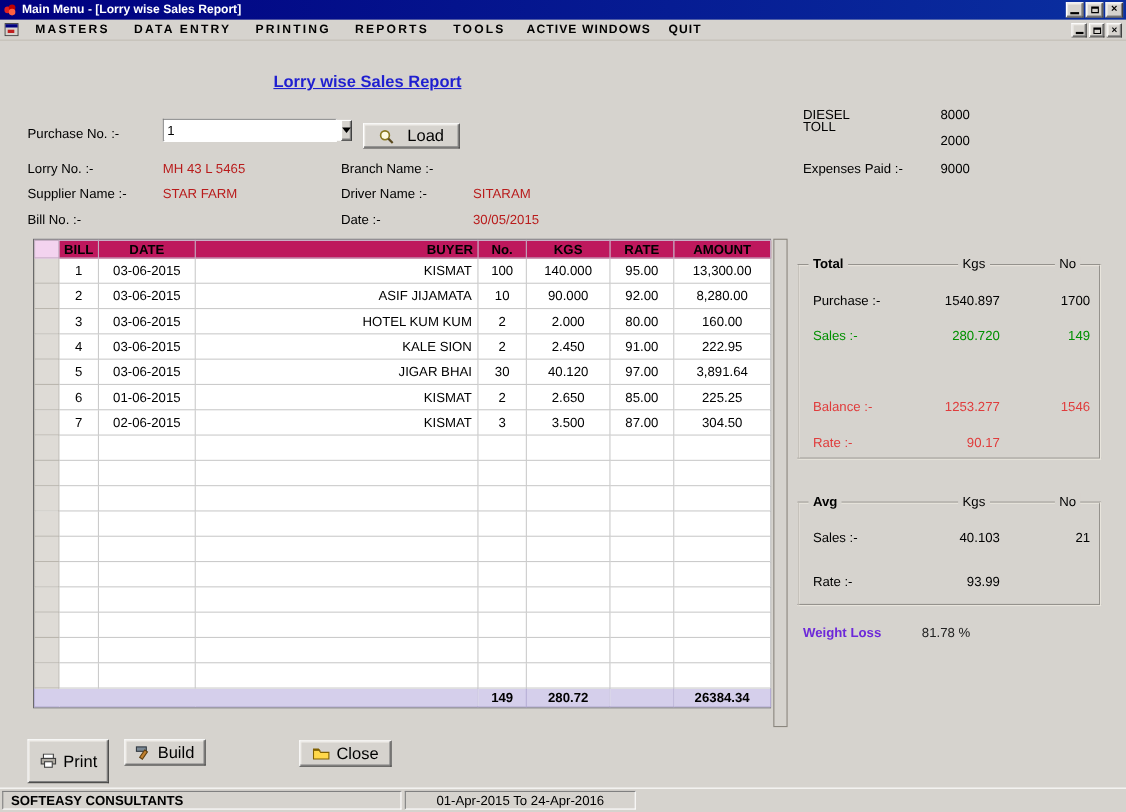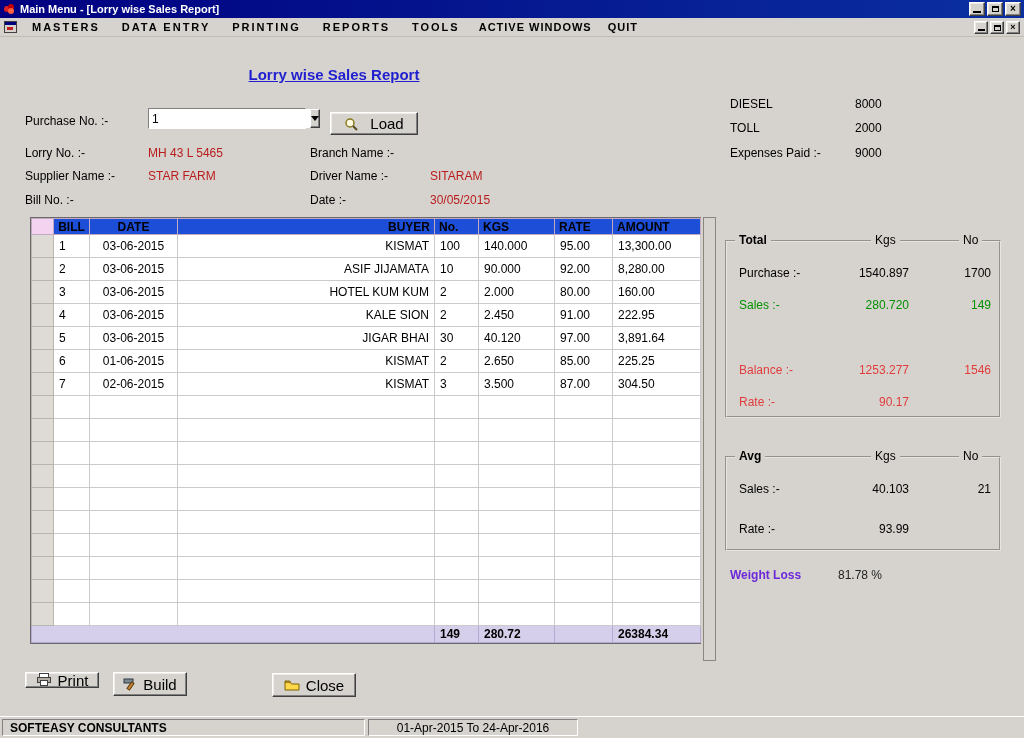--- a/index.html
+++ b/index.html
@@ -26,33 +26,33 @@
   .flabel,.fvalue{position:absolute;white-space:nowrap}
   .fvalue{color:#b91c1c}
 
   #purchase-combo{position:absolute;left:148px;top:108px;width:158px;height:21px;background:#fff;border:1px solid;border-color:#808080 #fff #fff #808080;box-shadow:inset 1px 1px 0 #404040;display:flex}
   #purchase-input{flex:1;border:none;outline:none;font-family:"Liberation Sans",sans-serif;font-size:12px;padding:0 3px;background:#fff}
   #combo-btn{width:17px;background:#d6d3ce;border:1px solid;border-color:#fff #404040 #404040 #fff;box-shadow:inset -1px -1px 0 #808080;display:flex;align-items:center;justify-content:center}
   .arrow-down{width:0;height:0;border:4px solid transparent;border-top:5px solid #000;margin-top:4px}
 
   .cmd-btn{position:absolute;background:#d6d3ce;border:1px solid;border-color:#fff #404040 #404040 #fff;box-shadow:inset -1px -1px 0 #808080,inset 1px 1px 0 #f0ede8;display:flex;align-items:center;justify-content:center;gap:6px;font-size:15px;cursor:default}
   #load-btn{left:330px;top:112px;width:88px;height:23px}
-  #print-btn{left:25px;top:672px;width:74px;height:16px}
+  #print-btn{left:25px;top:672px;width:74px;height:40px}
   #build-btn{left:113px;top:672px;width:74px;height:24px}
   #close-btn{left:272px;top:673px;width:84px;height:24px}
 
   
   #grid-wrap{position:absolute;left:30px;top:217px;width:671px;border:1px solid #6a6a6a;background:#fff}
   #grid-scrollbar{position:absolute;left:703px;top:217px;width:13px;height:444px;background:#d6d3ce;border:1px solid #8a867e}
   table{border-collapse:collapse;table-layout:fixed;width:669px;font-size:12px}
-  th{height:16px;background:#1d4ed8;border:1px solid #c2a8c0;font-weight:bold;padding:0 4px;white-space:nowrap}
+  th{height:16px;background:#be185d;border:1px solid #c2a8c0;font-weight:bold;padding:0 4px;white-space:nowrap}
   td{height:23px;border:1px solid #cbcbcb;padding:0 5px;background:#fff;white-space:nowrap;overflow:hidden}
   td.sel{background:#dedbd6;border-color:#bab6ae}
   tfoot td{background:#d5cfeb;border-color:#b4abd4;font-weight:bold;height:17px}
-  .r{text-align:left}.c{text-align:center}.l{text-align:right}
+  .r{text-align:center}.c{text-align:center}.l{text-align:right}
 
   
   .groupbox{position:absolute;left:725px;width:276px;border:2px groove #e9e5dd}
   #total-box{top:240px;height:178px}
   #avg-box{top:456px;height:95px}
   .legend{position:absolute;top:-9px;left:8px;background:#d6d3ce;padding:0 4px;font-weight:bold}
   .col-head{position:absolute;top:-9px;background:#d6d3ce;padding:0 4px}
   .col-head.kgs-h{left:144px}
   .col-head.no-h{left:232px}
   .trow{position:absolute;left:12px;width:252px;display:flex;align-items:flex-end;white-space:nowrap}
@@ -155,21 +155,21 @@
 <span class="fvalue" style="left:148px;top:169px">STAR FARM</span>
 <span class="flabel" style="left:310px;top:169px">Driver Name :-</span>
 <span class="fvalue" style="left:430px;top:169px">SITARAM</span>
 
 <span class="flabel" style="left:25px;top:193px">Bill No. :-</span>
 <span class="flabel" style="left:310px;top:193px">Date :-</span>
 <span class="fvalue" style="left:430px;top:193px">30/05/2015</span>
 
 <span class="exp-label" style="left:730px;top:97px">DIESEL</span>
 <span class="exp-value" style="left:855px;top:97px">8000</span>
-<span class="exp-label" style="left:730px;top:121px">TOLL</span>
+<span class="exp-label" style="left:730px;top:108px">TOLL</span>
 <span class="exp-value" style="left:855px;top:121px">2000</span>
 <span class="exp-label" style="left:730px;top:146px">Expenses Paid :-</span>
 <span class="exp-value" style="left:855px;top:146px">9000</span>
 
 <div id="grid-wrap">
   <table>
     <colgroup>
       <col style="width:22px">
         <col style="width:36px">
         <col style="width:88px">

